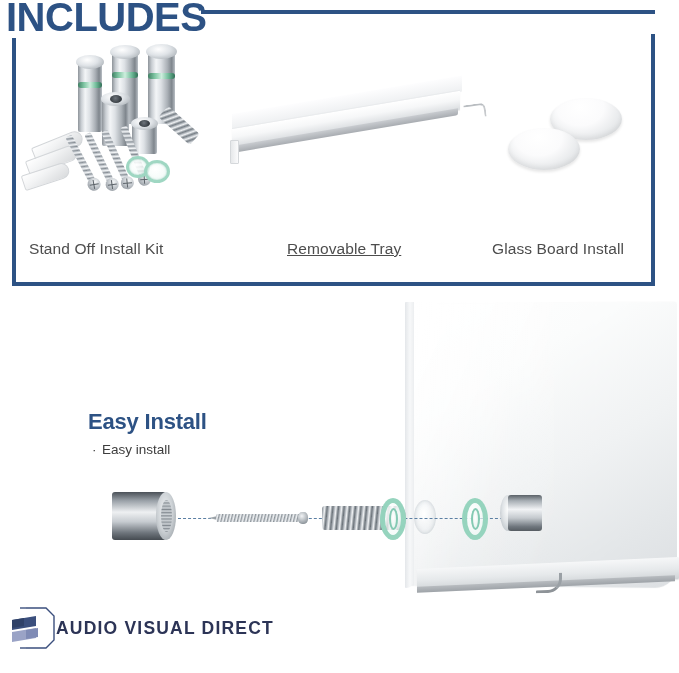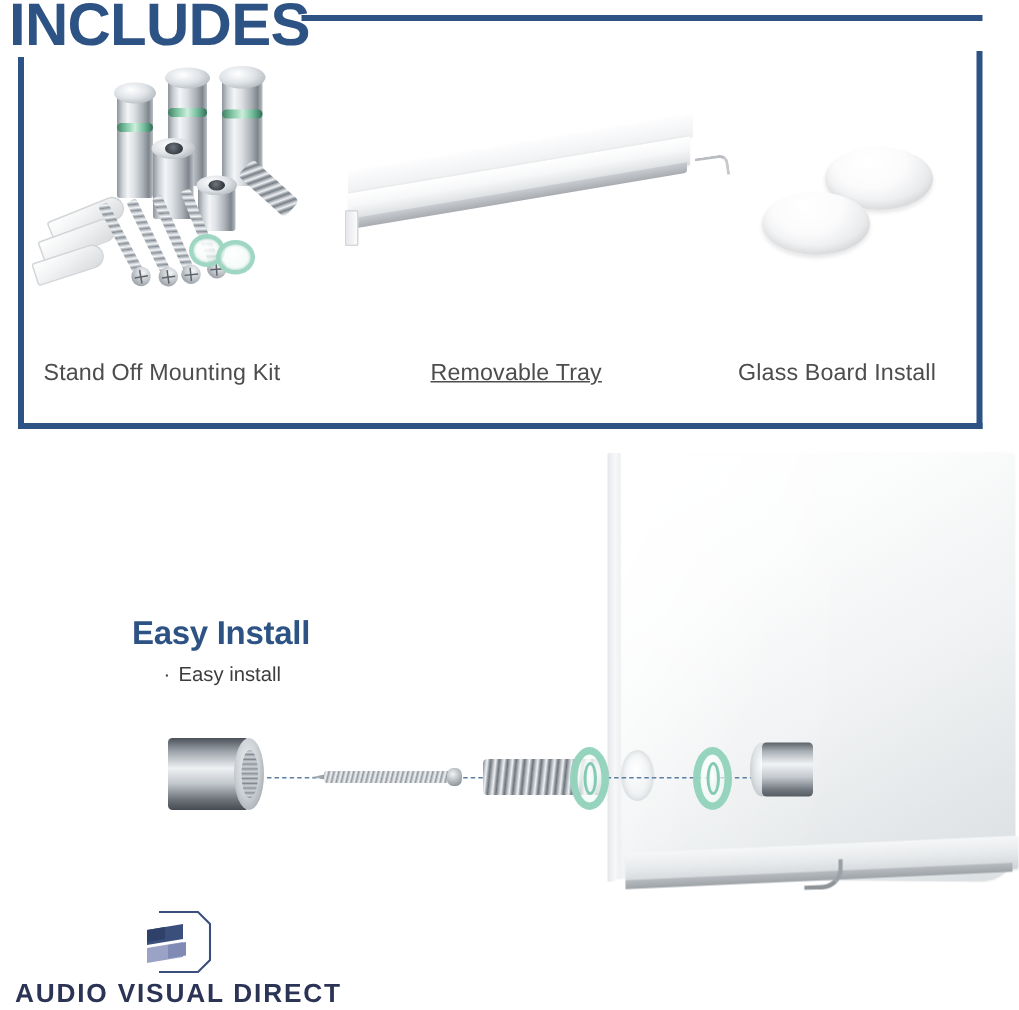--- a/index.html
+++ b/index.html
@@ -137,21 +137,21 @@
   }
   .magnet.m1 { left: 52px; top: 0px;  width: 72px; height: 42px; }
   .magnet.m2 { left: 10px; top: 30px; width: 72px; height: 42px; }
 
   
   .easy-title {
     position: absolute; left: 88px; top: 409px;
     font-size: 22px; font-weight: 700; color: #2d5284; letter-spacing: -0.2px;
   }
   .bullets { position: absolute; left: 92px; top: 440px; }
-  .bullet { font-size: 13.5px; color: #3d3d3d; line-height: 19px; white-space: nowrap; margin-left: 17px; }
+  .bullet { font-size: 13.5px; color: #3d3d3d; line-height: 19px; white-space: nowrap; }
   .bullet .dot { display:inline-block; width:10px; color:#3d3d3d; }
 
   
   .assembly { position: absolute; left: 112px; top: 488px; width: 300px; height: 62px; }
   .axis-line {
     position:absolute; left: 66px; top: 30px; width: 330px; height: 0;
     border-top: 1.4px dashed #5b7fa3;
   }
   .sleeve {
     position:absolute; left: 0px; top: 4px; width: 54px; height: 48px;
@@ -255,21 +255,21 @@
     border-bottom: 3px solid #8e9398; border-right: 3px solid #9aa0a5;
     border-radius: 0 0 14px 0; transform: skewY(-2deg);
   }
   .board-hole {
     position:absolute; left: 414px; top: 500px; width: 22px; height: 34px;
     border-radius: 50%;
     background: radial-gradient(ellipse at 45% 40%, rgba(255,255,255,0.9), rgba(222,228,231,0.75));
     box-shadow: inset 0 0 4px rgba(150,160,168,0.45);
   }
 
-  .logo { position: absolute; left: 10px; top: 604px; display:flex; align-items:center;flex-direction:column; }
+  .logo { position: absolute; left: 10px; top: 604px; display:flex; align-items:center; }
   .logo-mark { position: relative; width: 46px; height: 48px; }
   .logo-text {
     font-size: 17.5px; font-weight: 700; letter-spacing: 1.2px;
     color: #2c3456; margin-left: 0px;
   }
 </style>
 </head>
 <body>
 
 <div id="page">
@@ -333,21 +333,21 @@
     <div class="tray-lip"></div>
     <div class="tray-endL"></div>
     <div class="tray-hook"></div>
   </div>
 
   <div class="art mag-art">
     <div class="magnet m1"></div>
     <div class="magnet m2"></div>
   </div>
 
-  <div class="item-label lbl-standoff">Stand Off Mounting Kit</div>
+  <div class="item-label lbl-standoff">Stand Off Install Kit</div>
   <div class="item-label lbl-tray">Removable Tray</div>
   <div class="item-label lbl-magnets">Glass Board Install</div>
 
   <div class="board"></div>
   <div class="board-edge"></div>
   <div class="board-sheen"></div>
   <div class="board-hole"></div>
   <div class="board-tray"></div>
   <div class="board-tray-lip"></div>
   <div class="board-hook"></div>

